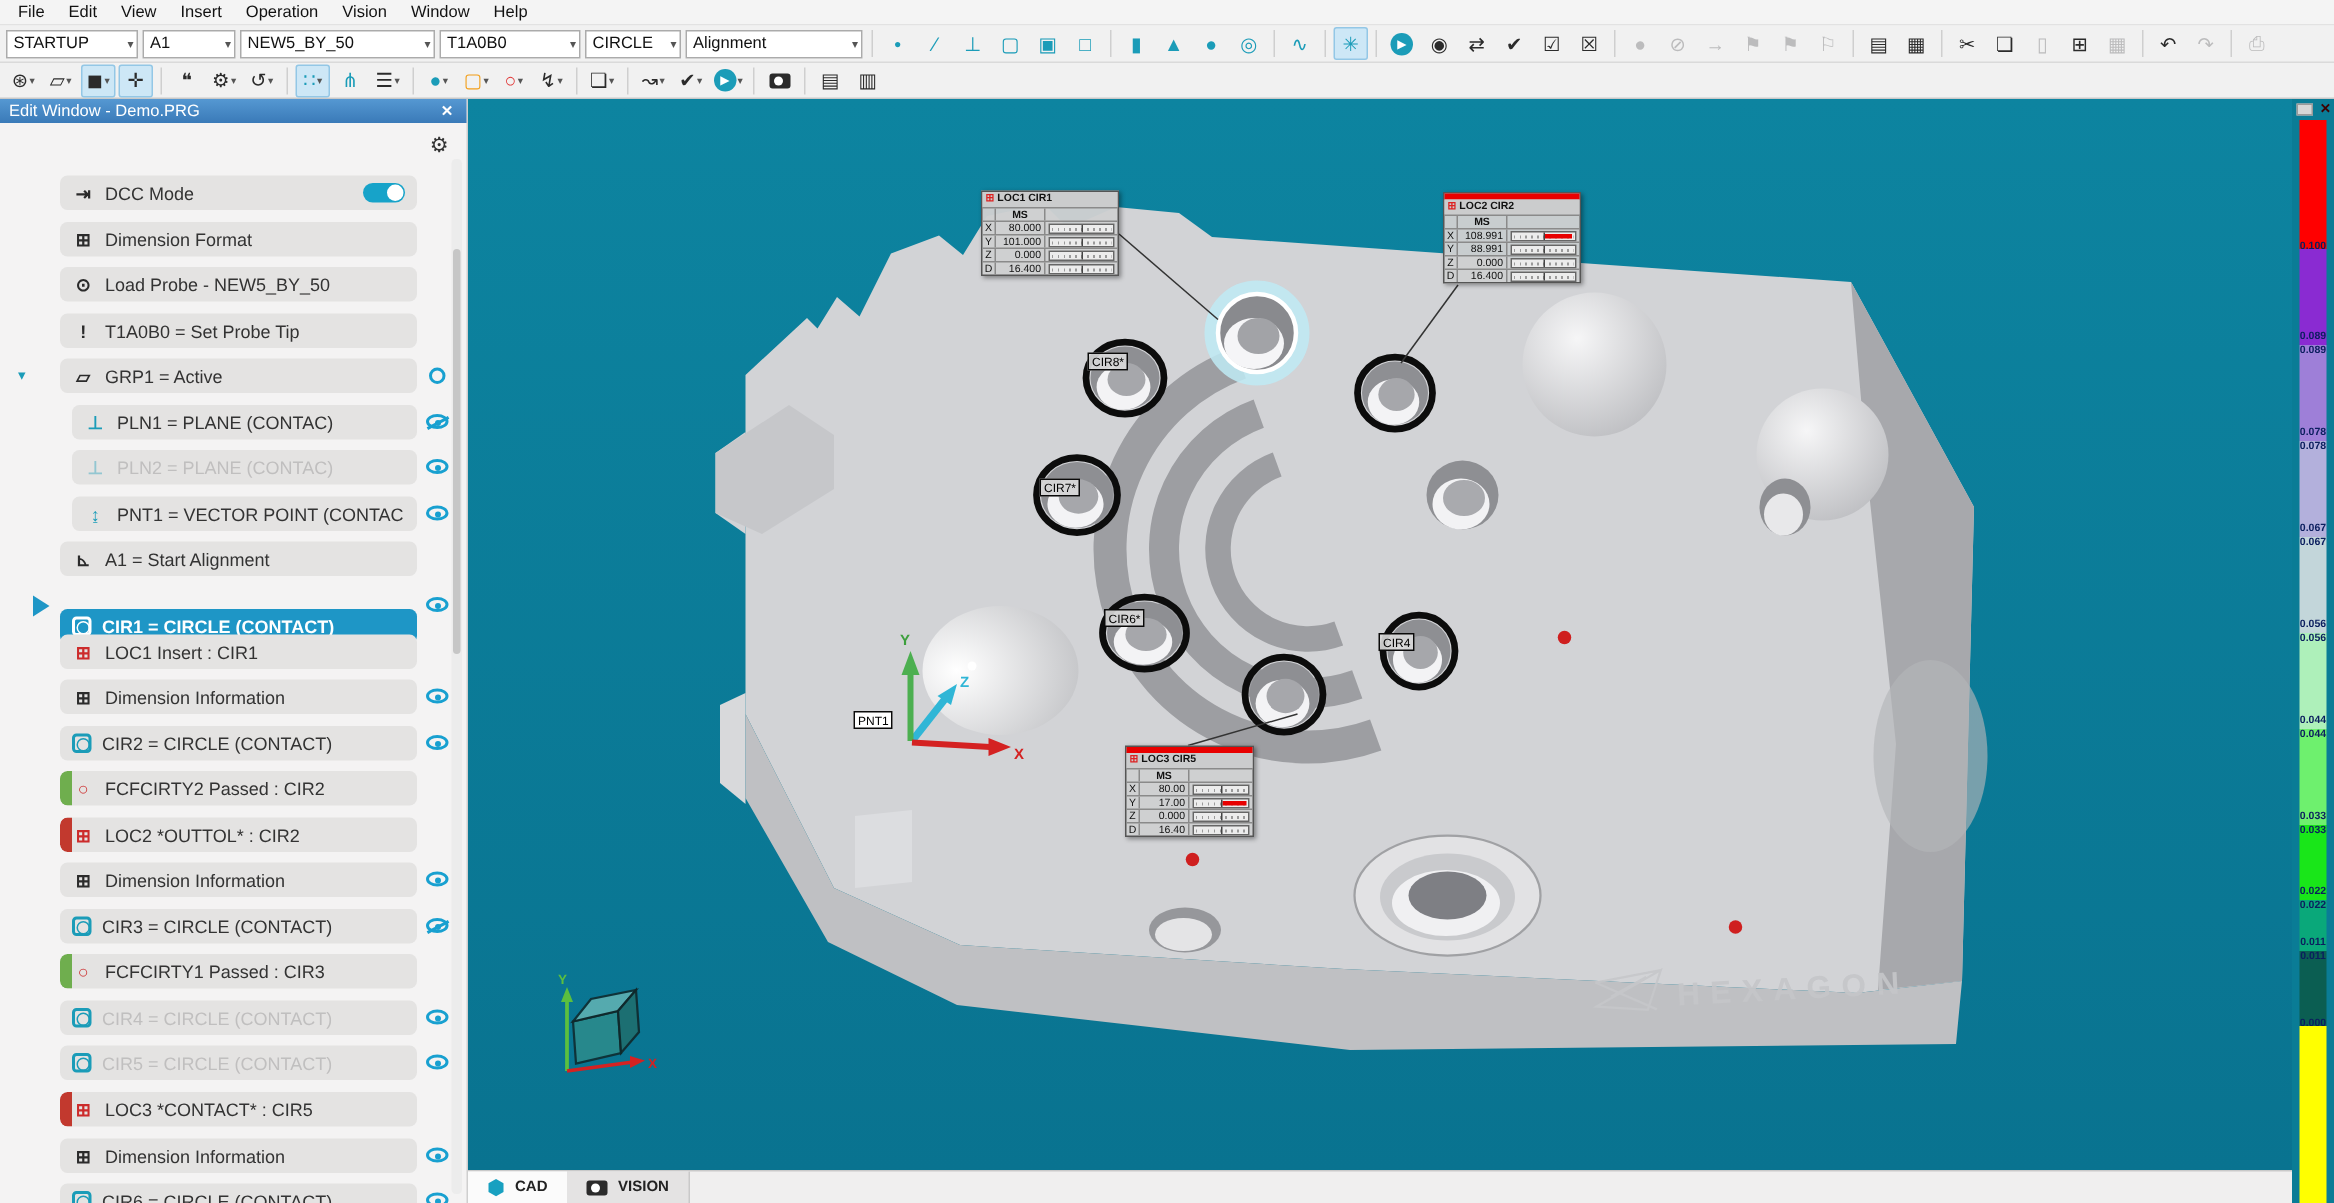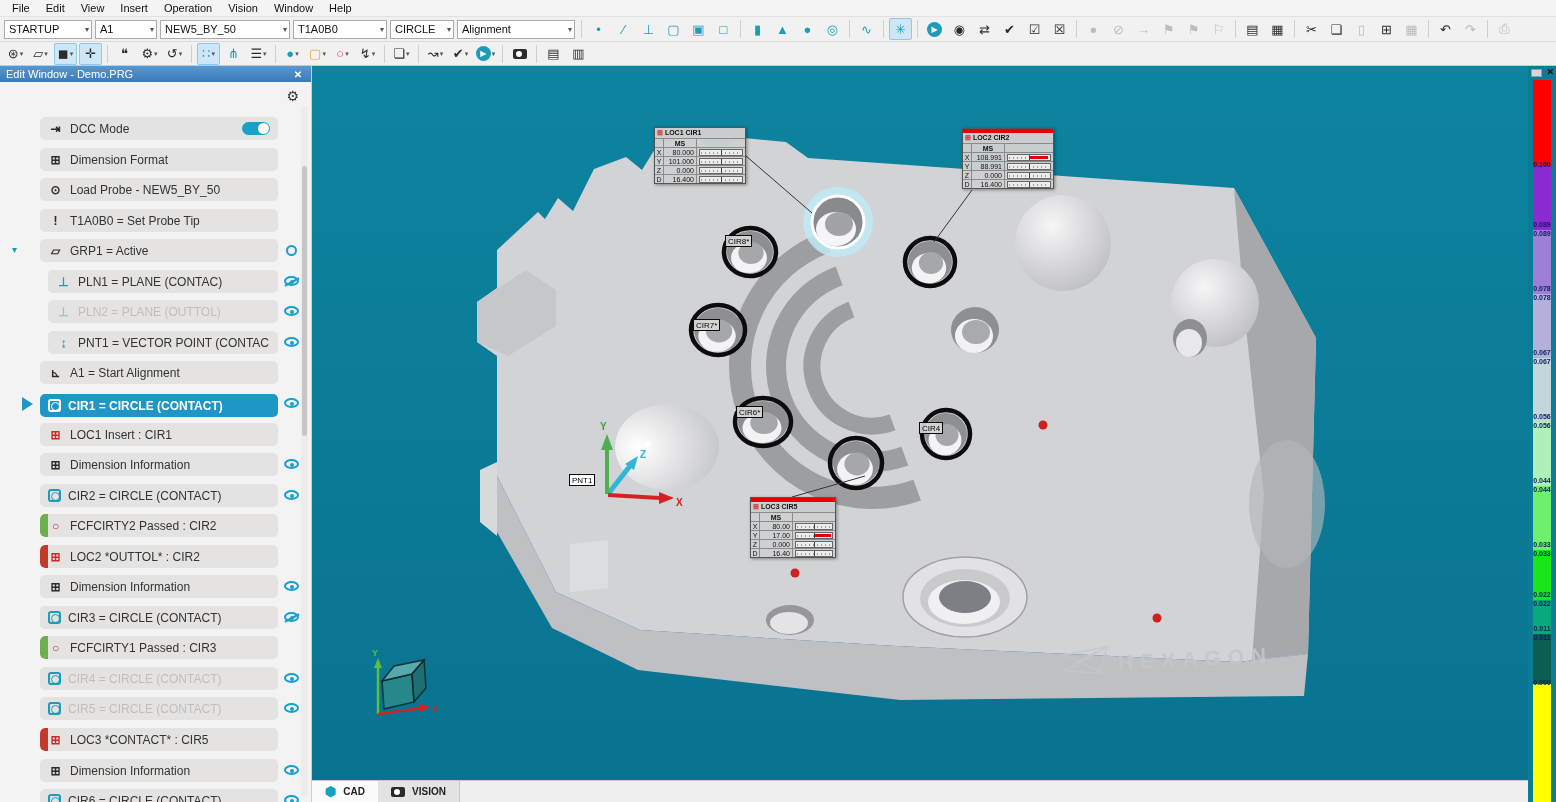--- a/index.html
+++ b/index.html
@@ -356,33 +356,33 @@
         </div>
         <div class="caret" style="top: 178px;">▾</div>
         <div class="eye circle" style="top: 179px;"></div>
         <div class="si ind" style="top: 204px;">
           <span class="ic teal">⊥</span>
           <span class="lbl">PLN1 = PLANE (CONTAC)</span>
         </div>
         <div class="eye off" style="top: 210px;"></div>
         <div class="si ind dis" style="top: 234px;">
           <span class="ic teal">⊥</span>
-          <span class="lbl">PLN2 = PLANE (OUTTOL)</span>
+          <span class="lbl">PLN2 = PLANE (CONTAC)</span>
         </div>
         <div class="eye" style="top: 240px;"></div>
         <div class="si ind" style="top: 265px;">
           <span class="ic teal">↨</span>
           <span class="lbl">PNT1 = VECTOR POINT (CONTAC</span>
         </div>
         <div class="eye" style="top: 271px;"></div>
         <div class="si" style="top: 295px;">
           <span class="ic ">⊾</span>
           <span class="lbl">A1 = Start Alignment</span>
         </div>
-        <div class="si sel" style="top: 328px;">
+        <div class="si sel" style="top: 340px;">
           <span class="cfi"></span>
           <span class="lbl">CIR1 = CIRCLE (CONTACT)</span>
         </div>
         <div class="pointer" style="top: 331px;"></div>
         <div class="eye" style="top: 332px;"></div>
         <div class="si" style="top: 357px;">
           <span class="ic red">⊞</span>
           <span class="lbl">LOC1 Insert : CIR1</span>
         </div>
         <div class="si" style="top: 387px;">

